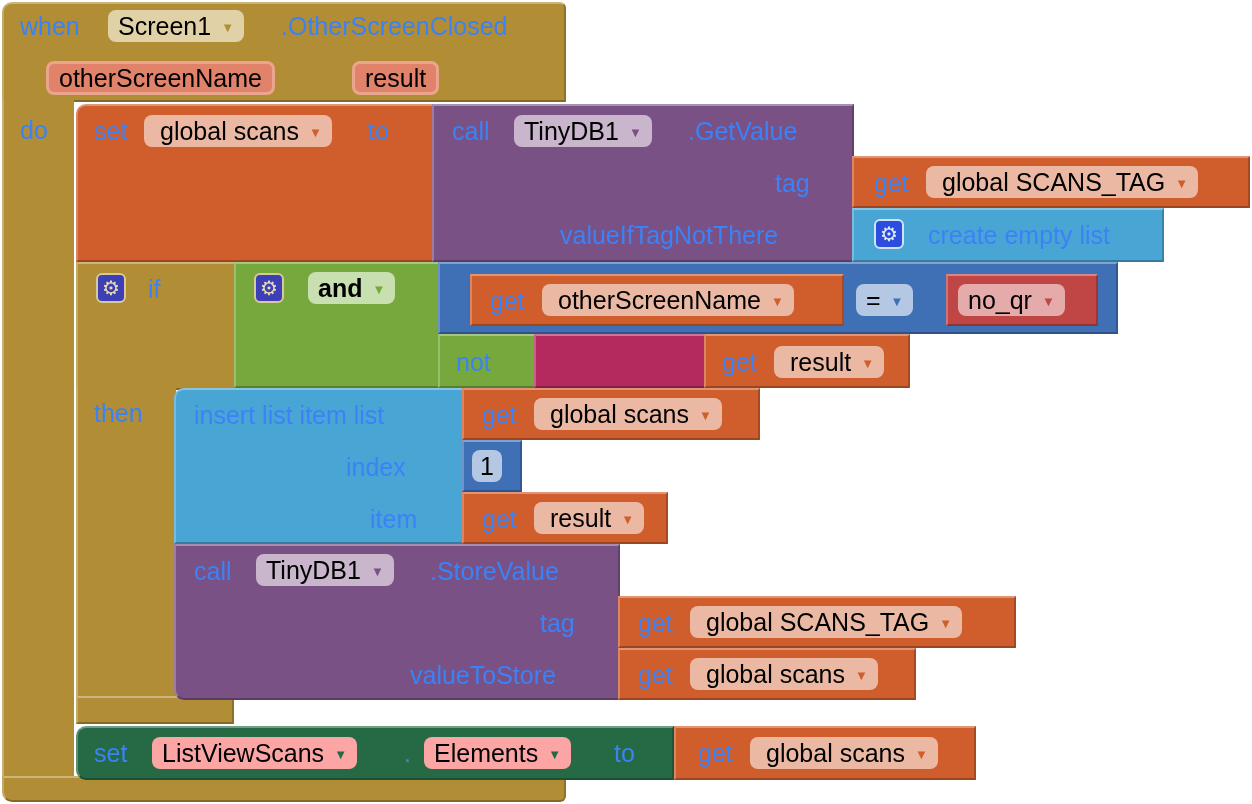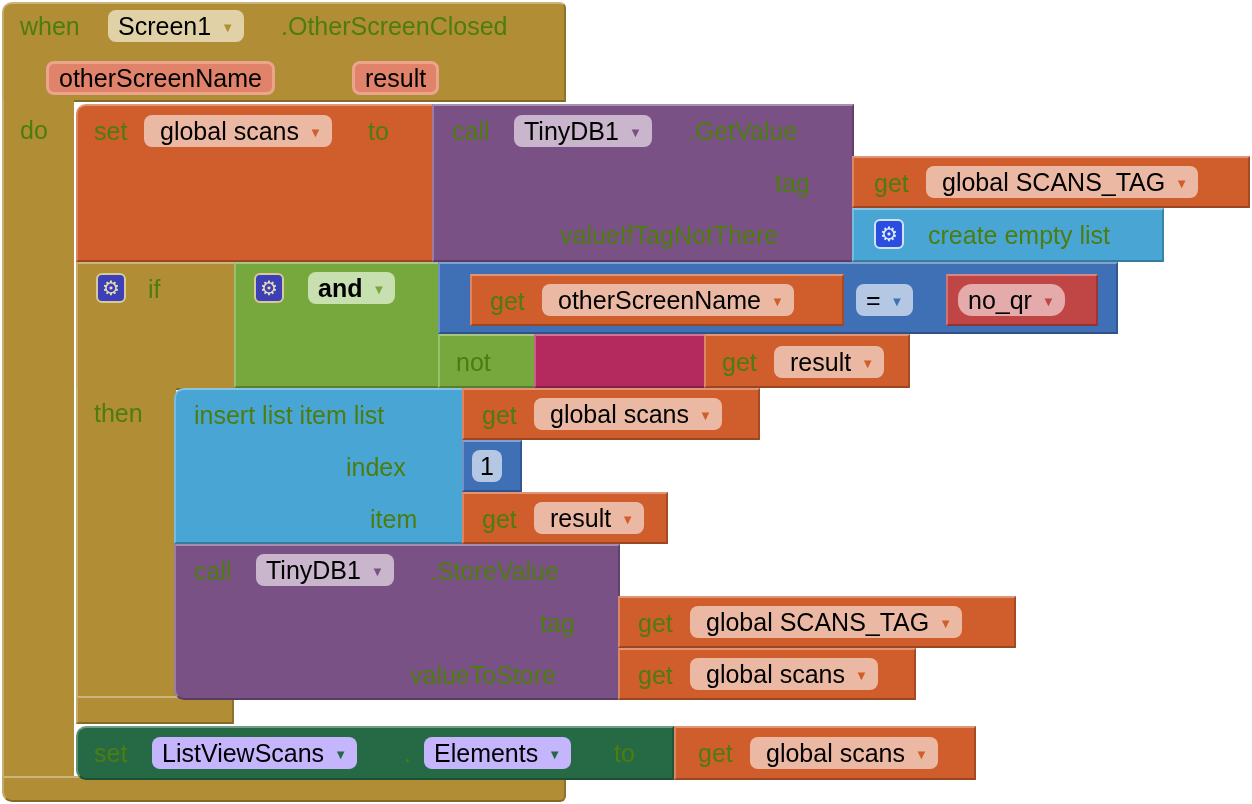--- a/index.html
+++ b/index.html
@@ -1,38 +1,38 @@
 <!DOCTYPE html>
 <html><head>
 <meta charset="utf-8">
 <style>
   html,body{margin:0;padding:0;background:#fff;}
   body{width:1252px;height:804px;position:relative;overflow:hidden;font-family:"Liberation Sans",sans-serif;font-size:25px;}
   .blk{position:absolute;box-sizing:border-box;border-radius:6px;}
-  .t{position:absolute;color:#4d7c0f;white-space:nowrap;line-height:30px;}
+  .t{position:absolute;color:#3b82f6;white-space:nowrap;line-height:30px;}
   .fld{position:absolute;height:32px;border-radius:8px;color:#000;line-height:32px;padding:0 10px;white-space:nowrap;box-sizing:border-box;}
   .arr{font-size:13px;margin-left:10px;vertical-align:middle;}
   .gear{position:absolute;width:30px;height:30px;border-radius:6px;background:#3c3fb5;border:2px solid #d9c99a;box-sizing:border-box;color:#e8dcb0;font-size:20px;line-height:26px;text-align:center;}
   .ev{background:#b18d35;}
   .vset{background:#d05d2c;}
   .pur{background:#7a5185;}
   .lst{background:#49a6d4;}
   .grn{background:#76a83e;}
   .blu{background:#3f6fb5;}
   .mag{background:#b42a5e;}
   .red{background:#c04545;}
   .dgr{background:#266a45;}
   .edge{border-top:2px solid rgba(255,255,255,0.35);border-left:2px solid rgba(255,255,255,0.25);border-bottom:2px solid rgba(0,0,0,0.25);border-right:2px solid rgba(0,0,0,0.2);}
   .ff-ev{background:#e0d2a6;}
   .ff-or{background:#ebb9a3;padding-left:16px;}
   .ff-pu{background:#c9b5cc;}
   .ff-gr{background:#c8dfb0;}
   .ff-bl{background:#b4c7e3;}
-  .ff-rd{background:#e5aaaa;border-radius:14px;}
-  .ff-dg{background:#c4b5fd;}
+  .ff-rd{background:#e5aaaa;}
+  .ff-dg{background:#fca5a5;}
   .param{position:absolute;height:34px;border-radius:8px;background:#e0836a;border:3px solid #eaa58c;box-sizing:border-box;color:#000;line-height:28px;padding:0 10px;}
 </style>
 </head>
 <body>
 
 <div class="blk ev edge" style="left:2px;top:2px;width:564px;height:100px;border-radius:10px 6px 0 0;"></div>
 <div class="blk ev" style="left:2px;top:98px;width:72px;height:680px;border-radius:0;border-left:2px solid rgba(255,255,255,0.3);"></div>
 <div class="blk ev edge" style="left:2px;top:776px;width:564px;height:26px;border-radius:0 0 6px 10px;"></div>
 
 <span class="t" style="left:20px;top:11px;">when</span>

